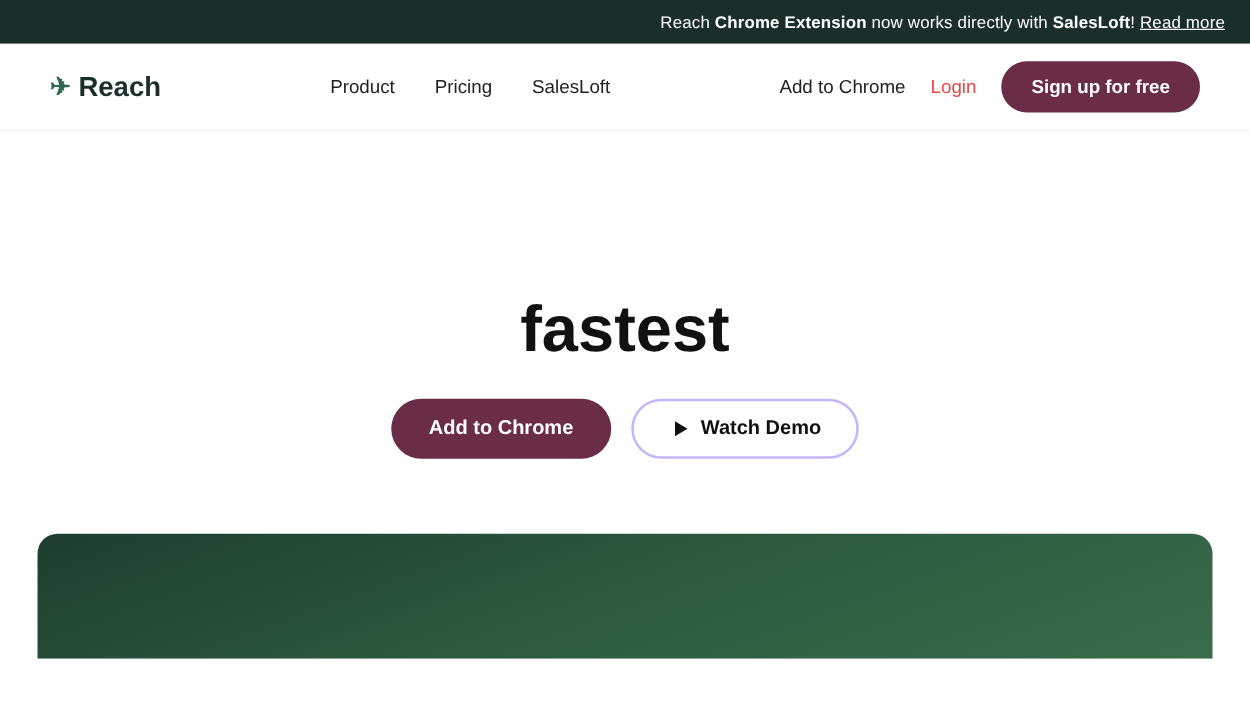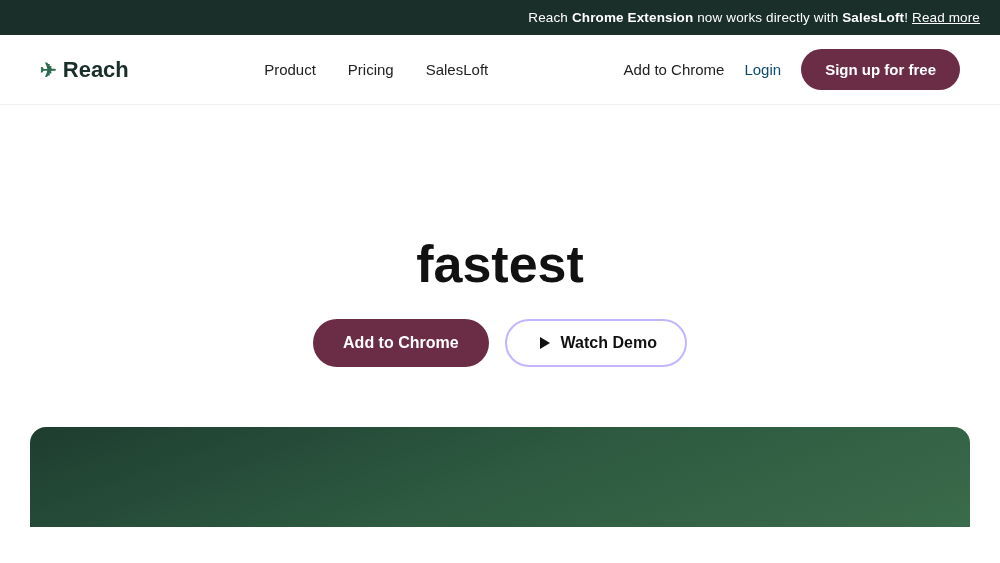--- a/index.html
+++ b/index.html
@@ -58,21 +58,21 @@
       gap: 20px;
     }
     .nav-actions .add-chrome {
       text-decoration: none;
       color: #222;
       font-size: 15px;
       font-weight: 500;
     }
     .nav-actions .login {
       text-decoration: none;
-      color: #0c4a6e;
+      color: #ef4444;
       font-size: 15px;
       font-weight: 500;
     }
     .btn-signup {
       background: #6b2d45;
       color: #fff;
       border: none;
       border-radius: 30px;
       padding: 12px 24px;
       font-size: 15px;

